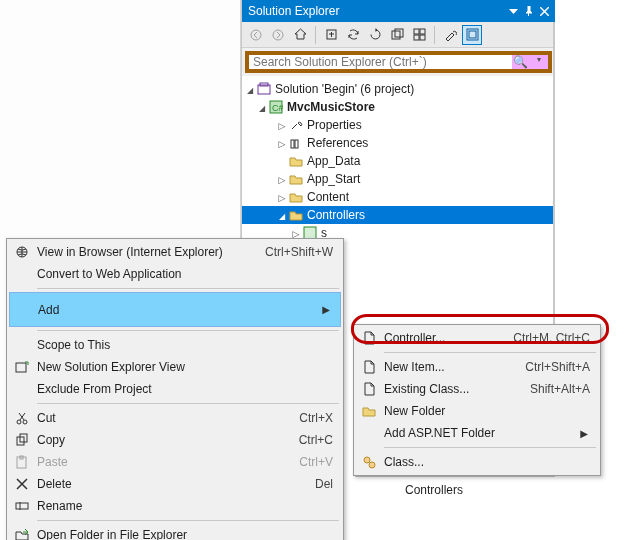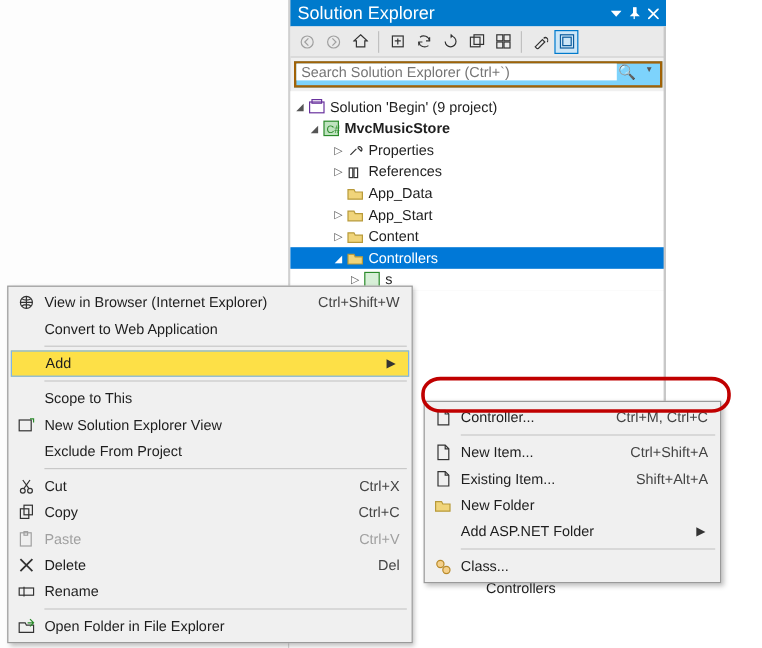--- a/index.html
+++ b/index.html
@@ -23,43 +23,43 @@
     border-left: 1px solid #c8c8c8;
     background: #f0f0f0;
   }
   .exp-title {
     background: #007acc;
     color: #fff;
     height: 22px;
     display: flex;
     align-items: center;
     padding: 0 6px;
-    font-size: 15px;
+    font-size: 12px;
     justify-content: space-between;
   }
   .exp-title-right { display: flex; gap: 6px; align-items: center; }
   .title-icon svg { display:block; }
   .exp-toolbar {
     background: #eaeaea;
     height: 26px;
     display: flex;
     align-items: center;
     padding: 0 4px;
     gap: 2px;
     border-bottom: 1px solid #d0d0d0;
   }
   .tb-sep { width:1px; height:18px; background:#c0c0c0; margin:0 3px; }
   .tb-btn { width:20px; height:20px; display:flex; align-items:center; justify-content:center; border:1px solid transparent; }
   .tb-btn.sel { border:1px solid #007acc; background:#cde6f7; }
   .tb-btn svg { display:block; }
   .exp-search {
     display:flex;
     align-items:flex-start;
-    background:#7dd3fc;
-    border:2px solid #a16207;
+    background:#f0abfc;
+    border:4px solid #a16207;
     height:22px;
     margin:3px;
   }
   .exp-search input {
     flex:1; border:0; outline:0; font-size:12px; padding:0 4px; color:#888;
   }
   .exp-search .mag { width:18px; text-align:center; color:#555; }
   .tree {
     background:#fff;
     padding:4px 0 0 0;
@@ -112,32 +112,32 @@
     box-shadow:2px 2px 4px rgba(0,0,0,.25);
     padding:2px;
   }
   .ctx-row {
     display:flex;
     align-items:center;
     height:22px;
     position:relative;
     padding-right:8px;
   }
-  .ctx-row.sel { background:#fde047; border:1px solid #7eb4ea; height:22px; }
+  .ctx-row.sel { background:#7dd3fc; border:1px solid #7eb4ea; height:35px; }
   .ctx-row.disabled { color:#a0a0a0; }
   .ctx-icn { width:26px; display:flex; align-items:center; justify-content:center; }
   .ctx-lbl { flex:1; padding-left:2px; white-space:nowrap; }
   .ctx-sc { color:#444; font-size:12px; padding-left:18px; white-space:nowrap; }
   .ctx-row.disabled .ctx-sc { color:#a0a0a0;text-align:center; }
   .ctx-arrow { width:12px; text-align:center; font-size:10px; color:#333; }
   .ctx-sep { height:1px; background:#c8c8c8; margin:3px 2px 3px 28px; }
   
   #ctx1 { left:6px; top:238px; width:338px; }
   
-  #ctx2 { left:353px; top:334px; width:248px; }
+  #ctx2 { left:353px; top:324px; width:248px; }
   
   .red-oval {
     position:absolute;
     left:351px; top:314px;
     width:258px; height:30px;
     border:3px solid #c00000;
     border-radius:16px/14px;
     pointer-events:none;
   }
   
@@ -250,21 +250,21 @@
   <div class="tree">
     <div class="tree-row">
       <span class="tree-ind" style="width:2px"></span>
       <span class="twisty open"></span>
       <span class="tree-icn">
           <svg width="14" height="14">
             <rect x="1" y="3" width="12" height="9" fill="none" stroke="#69339e"></rect>
             <rect x="3" y="1" width="8" height="3" fill="none" stroke="#69339e"></rect>
           </svg>
         </span>
-      <span class="tree-lbl">Solution 'Begin' (9 project)</span>
+      <span class="tree-lbl">Solution 'Begin' (6 project)</span>
     </div>
     <div class="tree-row">
       <span class="tree-ind" style="width:14px"></span>
       <span class="twisty open"></span>
       <span class="tree-icn">
           <svg width="14" height="14">
             <rect x="1" y="1" width="12" height="12" fill="#bfe3bf" stroke="#2a8a2a"></rect>
             <text x="3" y="11" font-size="9" fill="#2a8a2a">C#</text>
           </svg>
         </span>
@@ -480,21 +480,21 @@
       <span class="ctx-lbl">New Item...</span>
       <span class="ctx-sc">Ctrl+Shift+A</span>
     </div>
     <div class="ctx-row">
       <span class="ctx-icn">
         <svg width="14" height="14">
           <path d="M3 1h6l3 3v9H3z" fill="none" stroke="#333"></path>
           <path d="M9 1v3h3" fill="none" stroke="#333"></path>
         </svg>
       </span>
-      <span class="ctx-lbl">Existing Item...</span>
+      <span class="ctx-lbl">Existing Class...</span>
       <span class="ctx-sc">Shift+Alt+A</span>
     </div>
     <div class="ctx-row">
       <span class="ctx-icn">
         <svg width="14" height="14">
           <path d="M1 4h5l1 2h6v6H1z" fill="#f0d47a" stroke="#b89a3a"></path>
         </svg>
       </span>
       <span class="ctx-lbl">New Folder</span>
     </div>

